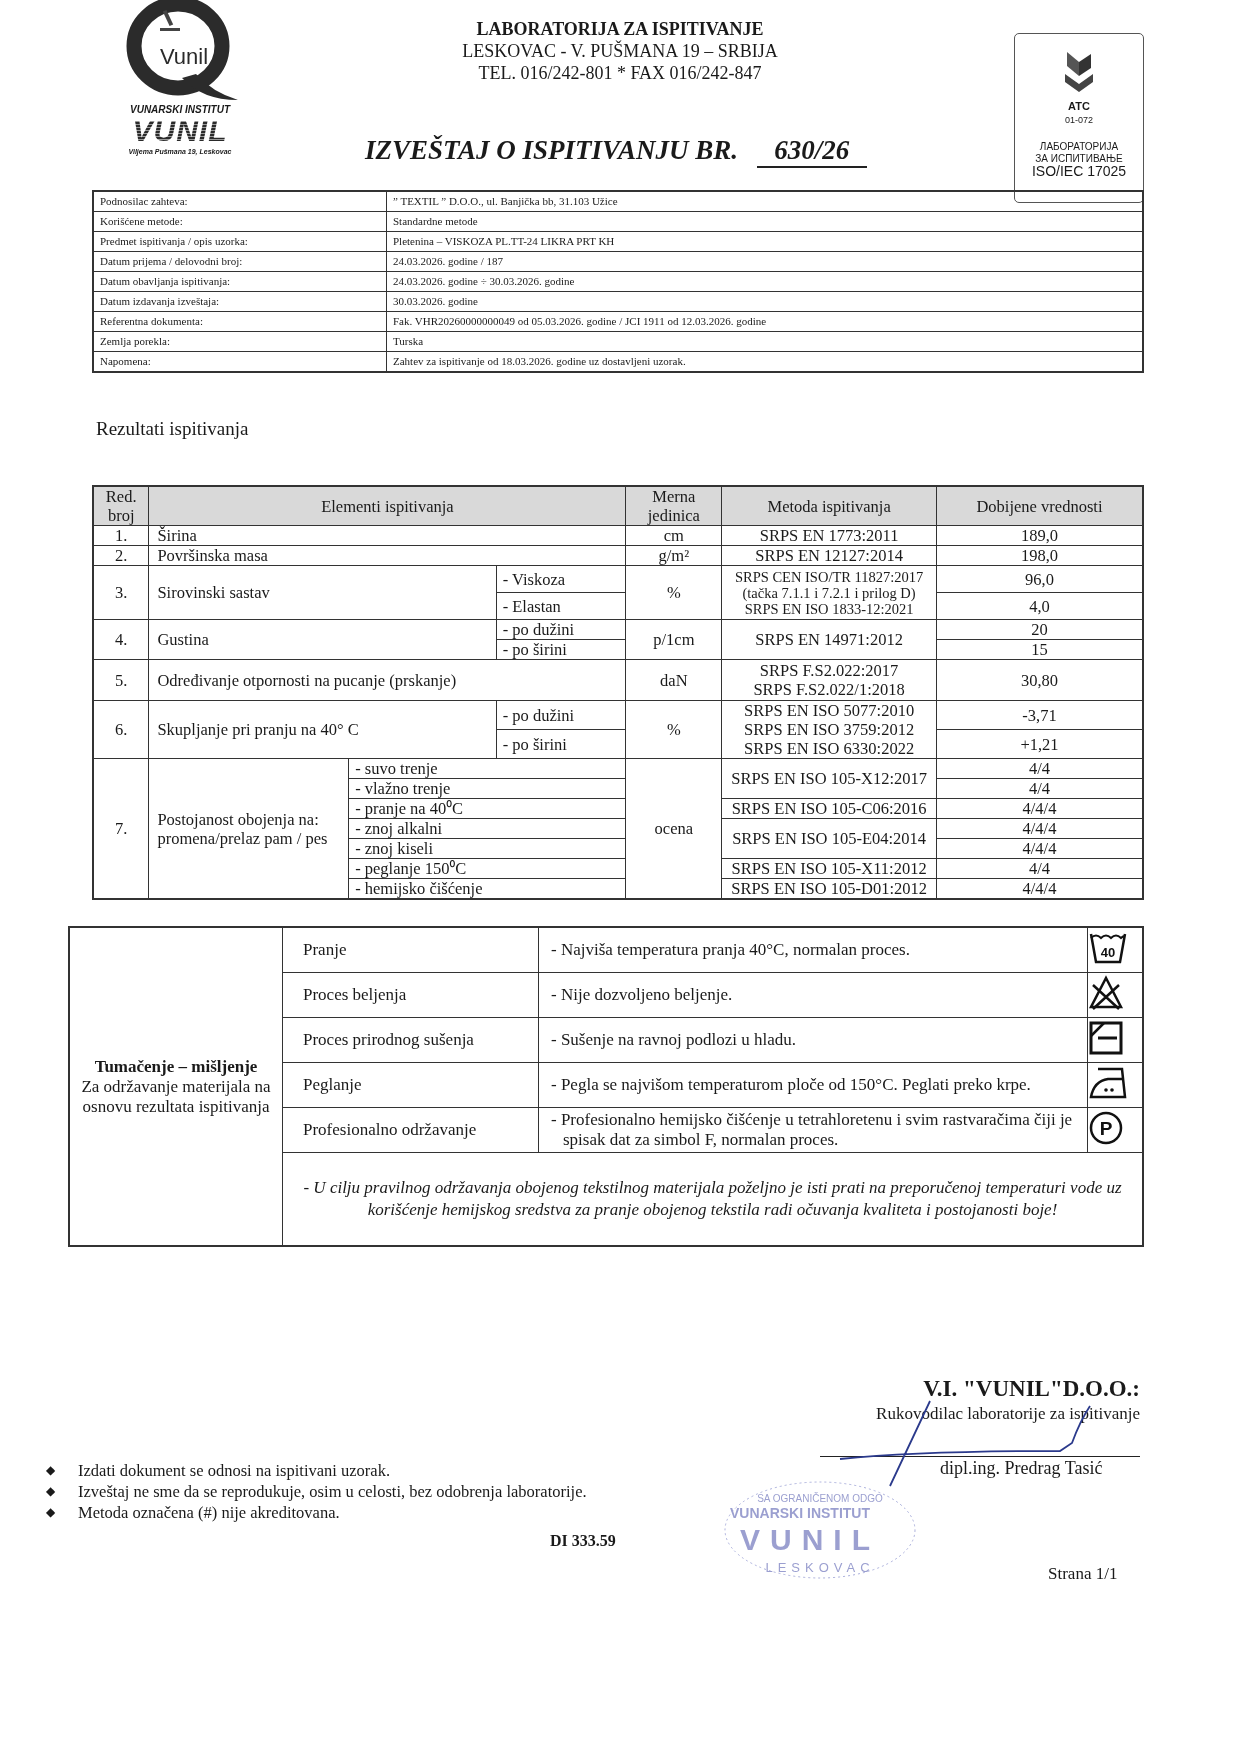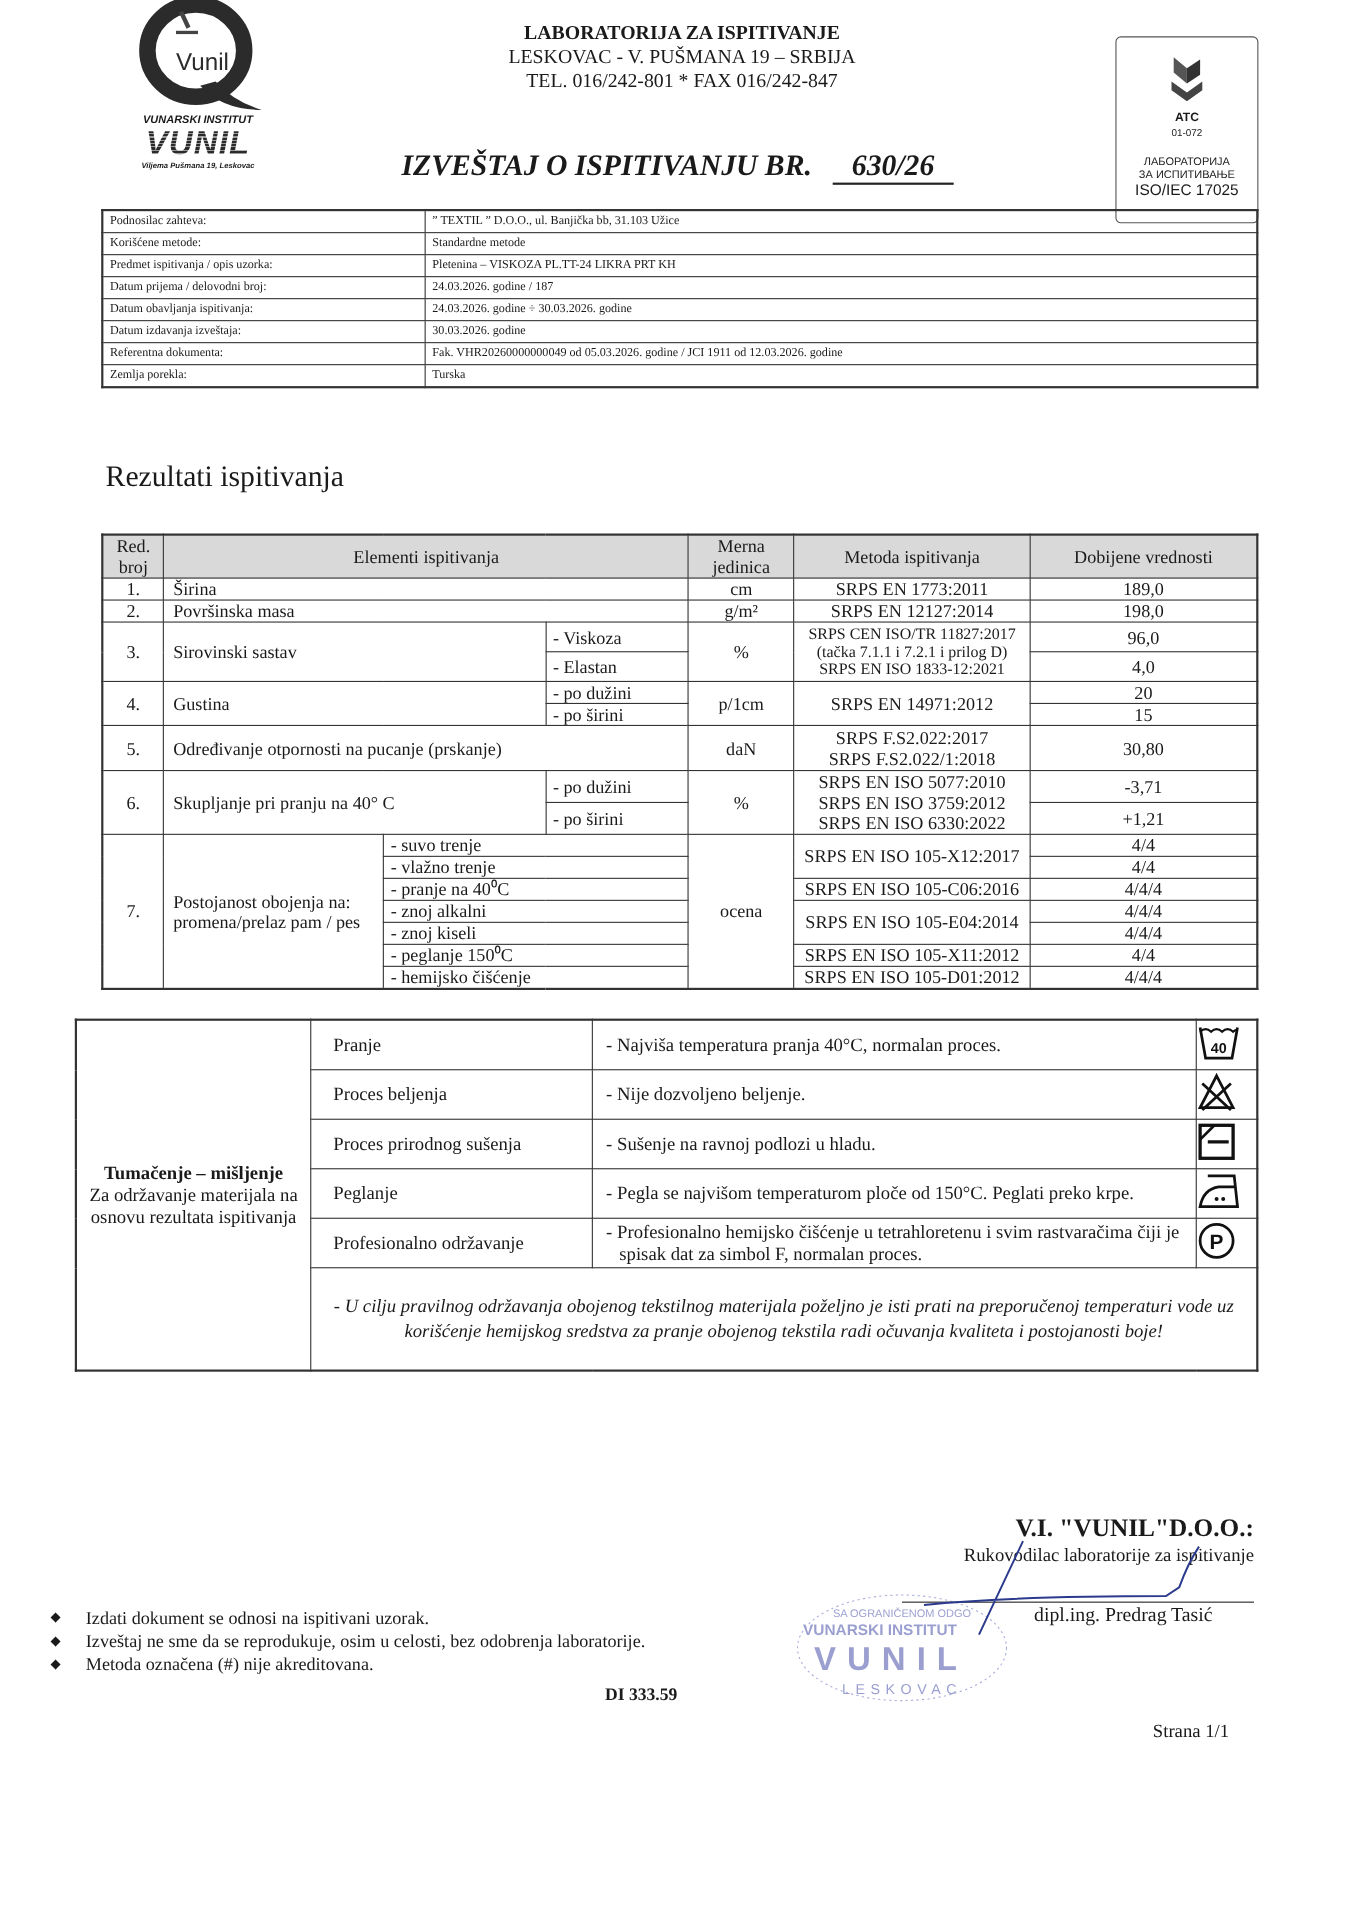--- a/index.html
+++ b/index.html
@@ -31,21 +31,21 @@
   .atc-code { font-weight: bold; font-size: 11px; margin-top: 2px; }
   .atc-num { font-size: 9px; margin-top: 3px; }
   .atc-lab { font-size: 10px; margin-top: 16px; line-height: 12px; }
 
   
   table { border-collapse: collapse; }
   .info { left: 92px; top: 190px; width: 1052px; border: 2px solid #333; }
   .info td { border: 1px solid #333; font-size: 11px; padding: 0 6px; height: 19px; line-height: 19px; white-space: nowrap; }
   .info td.lbl { width: 280px; }
 
-  .results-heading { left: 96px; top: 418px; font-size: 27px; }
+  .results-heading { left: 96px; top: 418px; font-size: 19px; }
 
   
   .res { left: 92px; top: 485px; width: 1052px; border: 2px solid #333; }
   .res td, .res th { border: 1px solid #333; font-size: 16.5px; line-height: 19px; text-align: center; padding: 0 4px; font-weight: normal; }
   .res th { background: #d9d9d9; }
   .res td.l { text-align: left; padding-left: 8px; }
   .res td.sub { text-align: left; padding-left: 6px; }
   .res .small { font-size: 14.5px; line-height: 16px; }
 
   
@@ -56,21 +56,21 @@
   .care td.v { padding: 0 12px; line-height: 20px; }
   .care td.ic { width: 54px; padding: 0; }
   .care td.note { font-style: italic; font-size: 17px; text-align: center; padding: 12px 11px; line-height: 22px; height: 68px; }
 
   
   .sig { left: 800px; top: 1376px; width: 340px; text-align: right; }
   .sig-co { font-size: 23px; font-weight: bold; }
   .sig-role { font-size: 17px; margin-top: 2px; }
   .sig-line { position: absolute; left: 20px; top: 80px; width: 320px; border-top: 1.5px solid #222; }
   .sig-name { position: absolute; left: 140px; top: 82px; font-size: 18px; }
-  .stamp { left: 720px; top: 1440px; width: 220px; height: 110px; color: #be185d; opacity: 0.85; }
+  .stamp { left: 720px; top: 1472px; width: 220px; height: 110px; color: #be185d; opacity: 0.85; }
 
   .notes { left: 46px; top: 1460px; font-size: 16.5px; line-height: 21px; }
   .notes div { display: flex; }
   .notes .dia { width: 32px; font-size: 12px; }
   .form-code { left: 550px; top: 1532px; font-weight: bold; font-size: 16px; }
   .page-no { left: 1048px; top: 1564px; font-size: 17px; }
 </style>
 </head>
 <body>
 
@@ -139,20 +139,24 @@
         <td>30.03.2026. godine</td>
       </tr>
       <tr>
         <td class="lbl">Referentna dokumenta:</td>
         <td>Fak. VHR20260000000049 od 05.03.2026. godine  /   JCI 1911 od 12.03.2026. godine</td>
       </tr>
       <tr>
         <td class="lbl">Zemlja porekla:</td>
         <td>Turska</td>
       </tr>
+      <tr>
+        <td class="lbl">Napomena:</td>
+        <td>Zahtev za ispitivanje od 18.03.2026. godine uz dostavljeni uzorak.</td>
+      </tr>
     </tbody>
 </table>
 
 <div class="abs results-heading">Rezultati ispitivanja</div>
 
 <table class="abs res">
   <colgroup>
     <col style="width:56px">
       <col style="width:200px">
       <col style="width:148px">

